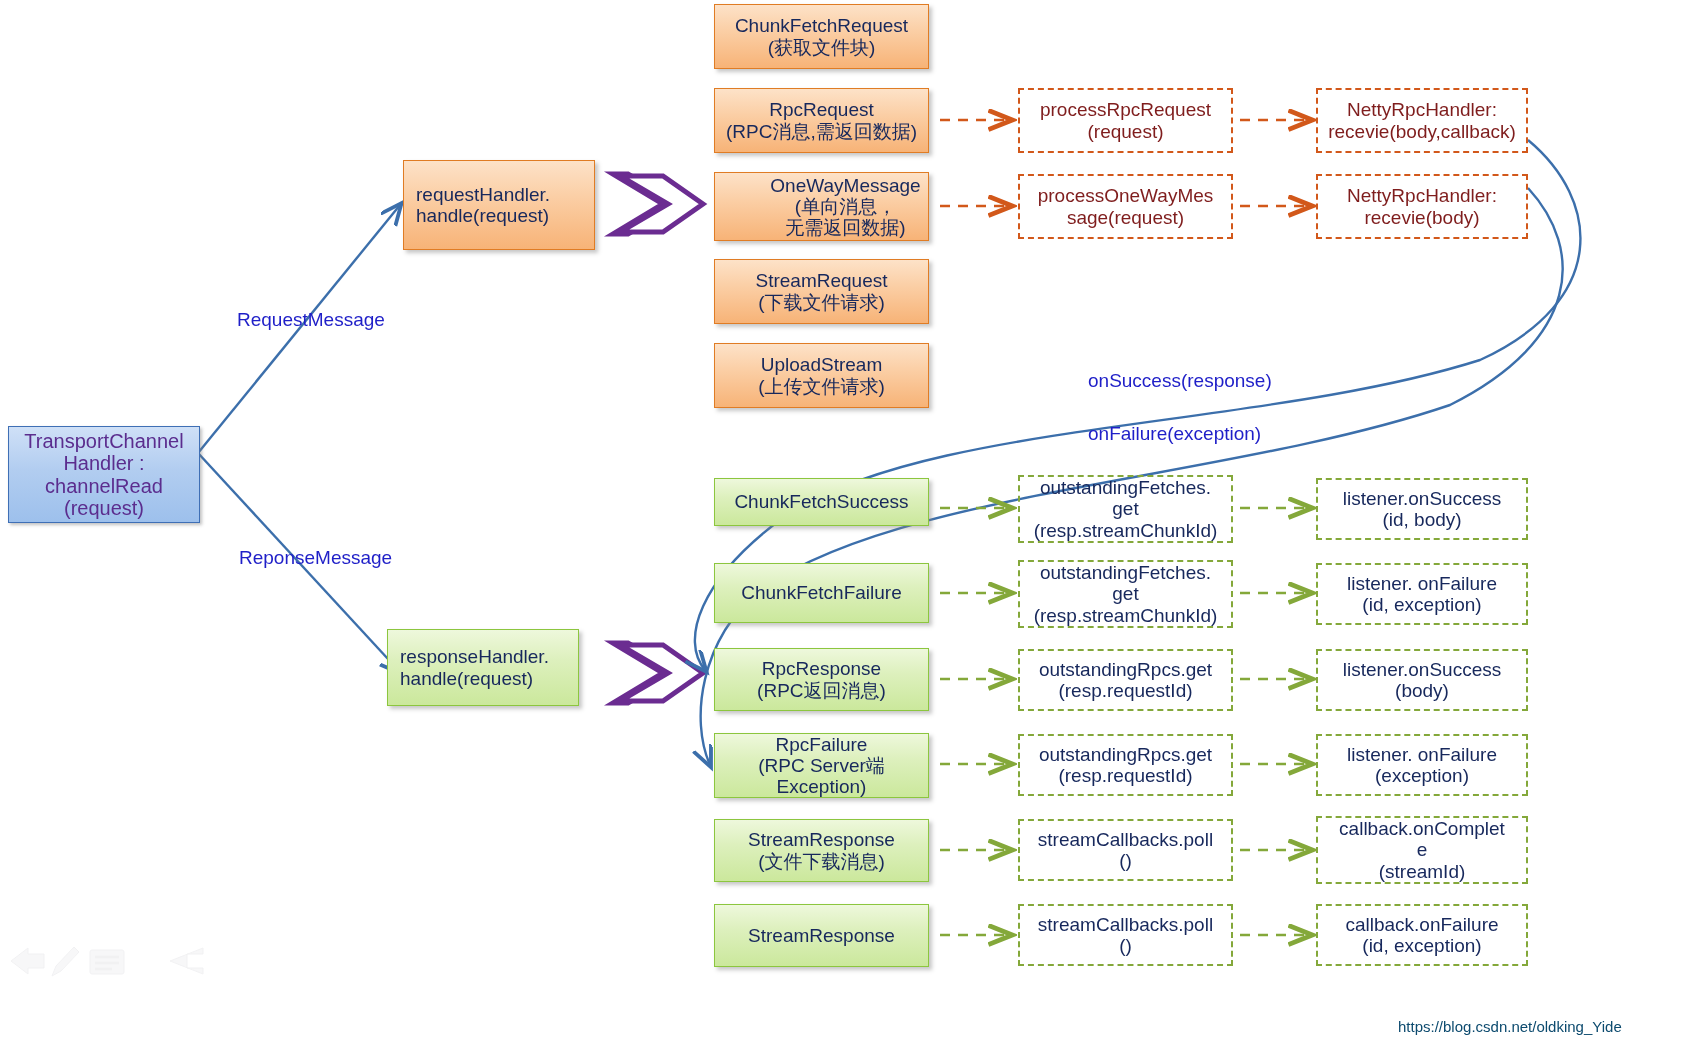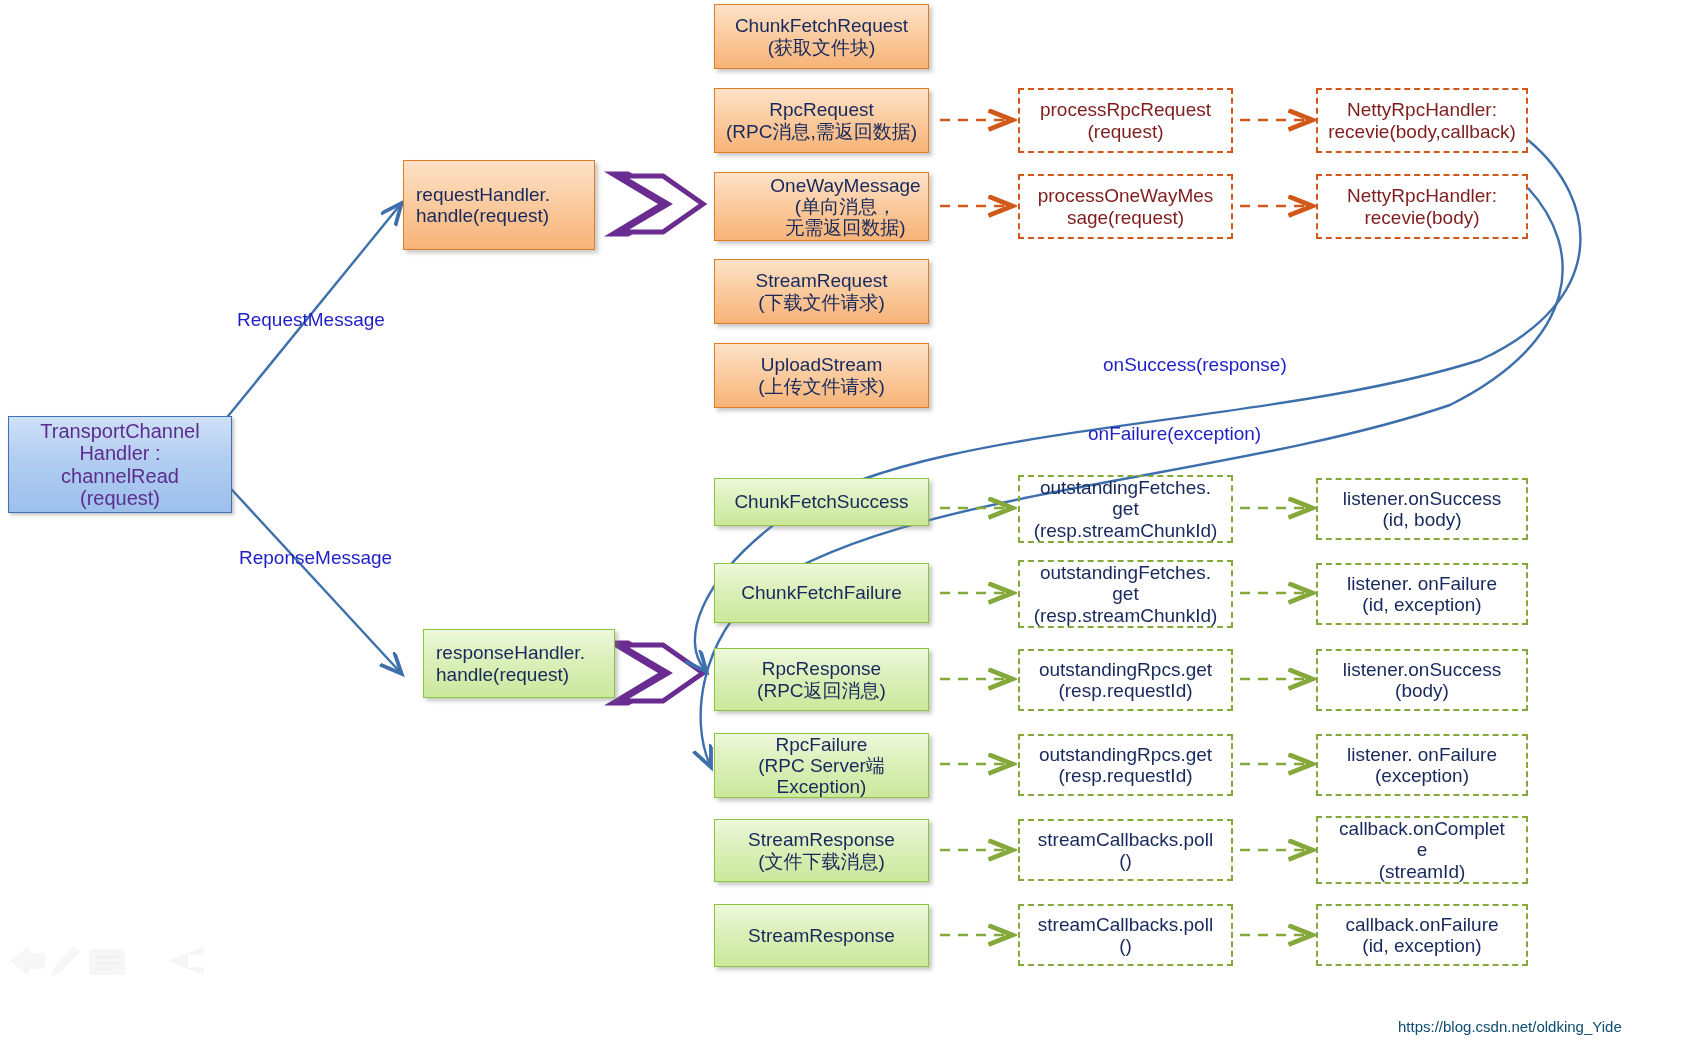--- a/index.html
+++ b/index.html
@@ -161,35 +161,35 @@
       <line x1="1240" y1="679" x2="1310" y2="679" marker-end="url(#greenhead)"></line>
       <line x1="940" y1="764" x2="1010" y2="764" marker-end="url(#greenhead)"></line>
       <line x1="1240" y1="764" x2="1310" y2="764" marker-end="url(#greenhead)"></line>
       <line x1="940" y1="850" x2="1010" y2="850" marker-end="url(#greenhead)"></line>
       <line x1="1240" y1="850" x2="1310" y2="850" marker-end="url(#greenhead)"></line>
       <line x1="940" y1="935" x2="1010" y2="935" marker-end="url(#greenhead)"></line>
       <line x1="1240" y1="935" x2="1310" y2="935" marker-end="url(#greenhead)"></line>
     </g>
   </svg>
 
-  <div class="node blue" style="left:8px; top:416px; width:224px; height:97px;">TransportChannel
+  <div class="node blue" style="left:8px; top:426px; width:192px; height:97px;">TransportChannel
 Handler :
 channelRead
 (request)</div>
 
   <div class="node orange leftalign" style="left:403px; top:160px; width:192px; height:90px;">requestHandler.
 handle(request)</div>
 
-  <div class="node green leftalign" style="left:423px; top:629px; width:192px; height:69px;">responseHandler.
+  <div class="node green leftalign" style="left:387px; top:629px; width:192px; height:77px;">responseHandler.
 handle(request)</div>
 
   <div class="edge-label" style="left:237px; top:309px;">RequestMessage</div>
   <div class="edge-label" style="left:239px; top:547px;">ReponseMessage</div>
 
-  <div class="edge-label" style="left:1088px; top:354px;margin-left:15px;">onSuccess(response)</div>
+  <div class="edge-label" style="left:1088px; top:370px;">onSuccess(response)</div>
   <div class="edge-label" style="left:1088px; top:423px;">onFailure(exception)</div>
 
   <div class="node orange" style="left:714px; top:4px; width:215px; height:65px;">ChunkFetchRequest
 (获取文件块)</div>
 
   <div class="node orange" style="left:714px; top:88px; width:215px; height:65px;">RpcRequest
 (RPC消息,需返回数据)</div>
   <div class="node dashed-orange" style="left:1018px; top:88px; width:215px; height:65px;">processRpcRequest
 (request)</div>
   <div class="node dashed-orange" style="left:1316px; top:88px; width:212px; height:65px;">NettyRpcHandler:

